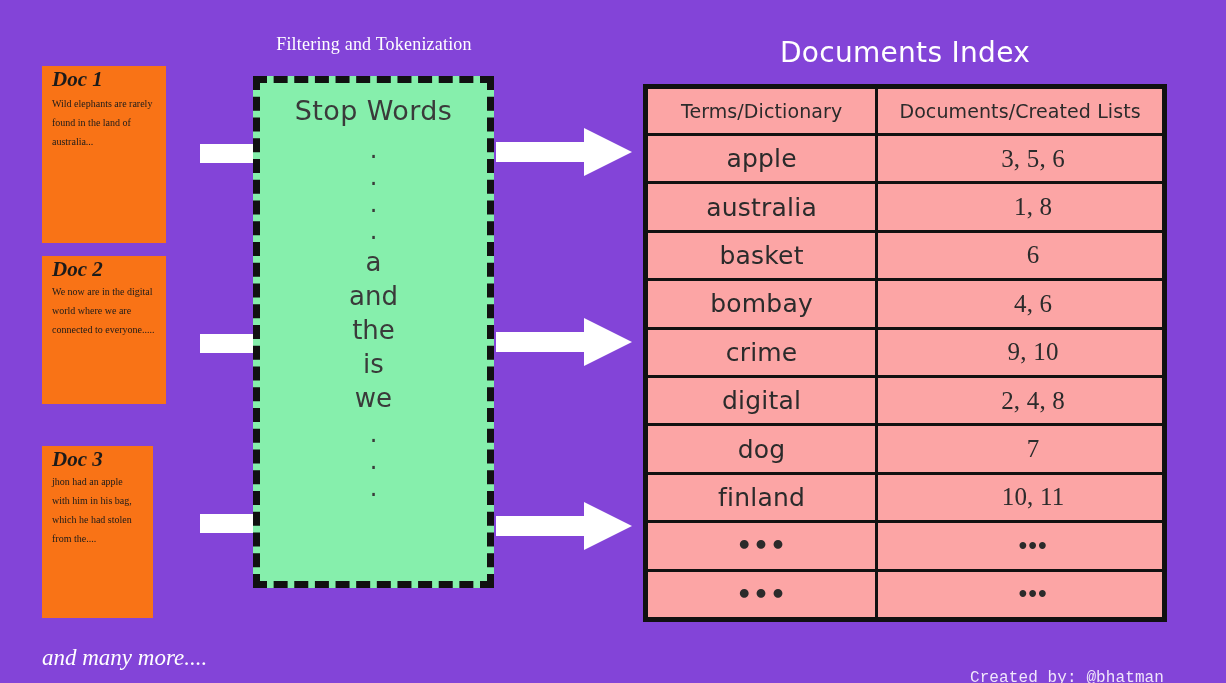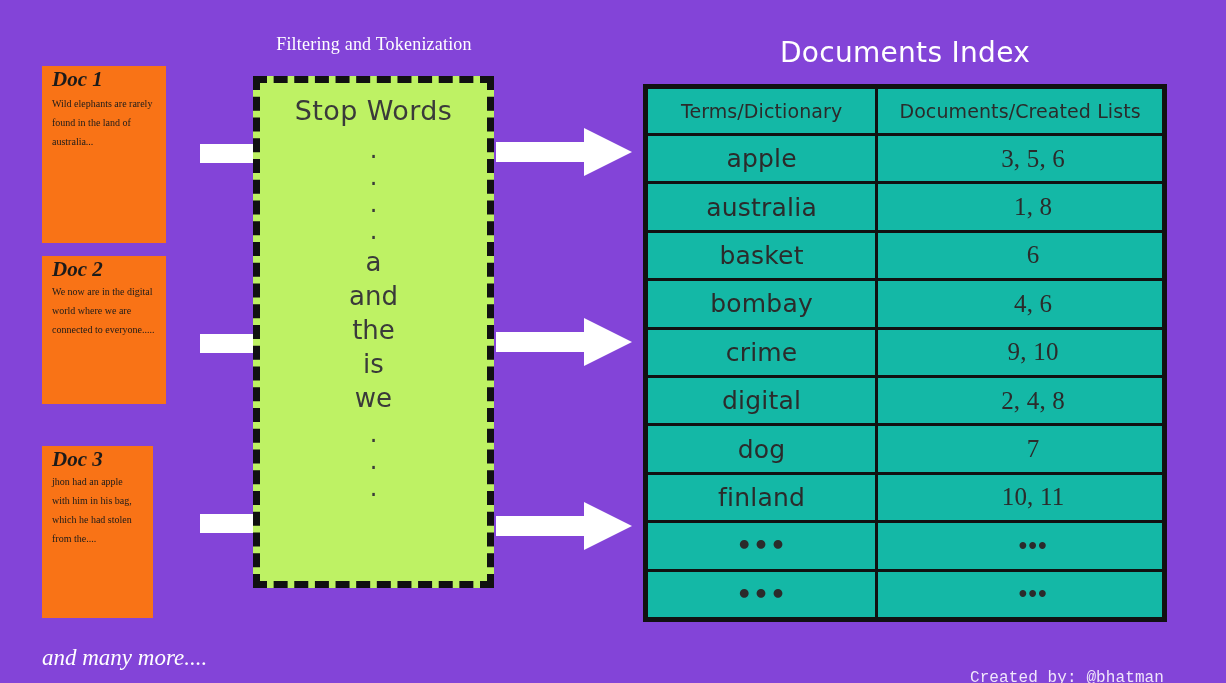--- a/index.html
+++ b/index.html
@@ -88,21 +88,21 @@
     font-family: Liberation Serif, serif;
   }
 
   #stopwords-box {
     position: absolute;
     left: 253px;
     top: 76px;
     width: 241px;
     height: 512px;
     box-sizing: border-box;
-    background: #bef264;
+    background: #86efac;
     border: 7px dashed #111111;
     text-align: center;
     color: #3a3a3a;
     font-family: "DejaVu Sans", sans-serif;
   }
   #stopwords-title {
     display: block;
     margin-top: 12px;
     font-size: 27px;
     line-height: 32px;
@@ -149,21 +149,21 @@
     font-family: "DejaVu Sans", sans-serif;
   }
   #index-table {
     position: absolute;
     left: 643px;
     top: 84px;
     width: 524px;
     height: 538px;
     box-sizing: border-box;
     border: 5px solid #111111;
-    background: #14b8a6;
+    background: #fca5a5;
     border-collapse: collapse;
     table-layout: fixed;
     font-family: "DejaVu Sans", sans-serif;
   }
   #index-table td, #index-table th {
     border: 3px solid #111111;
     color: #2b2b2b;
     font-weight: normal;
     padding: 0;
     height: 44px;

